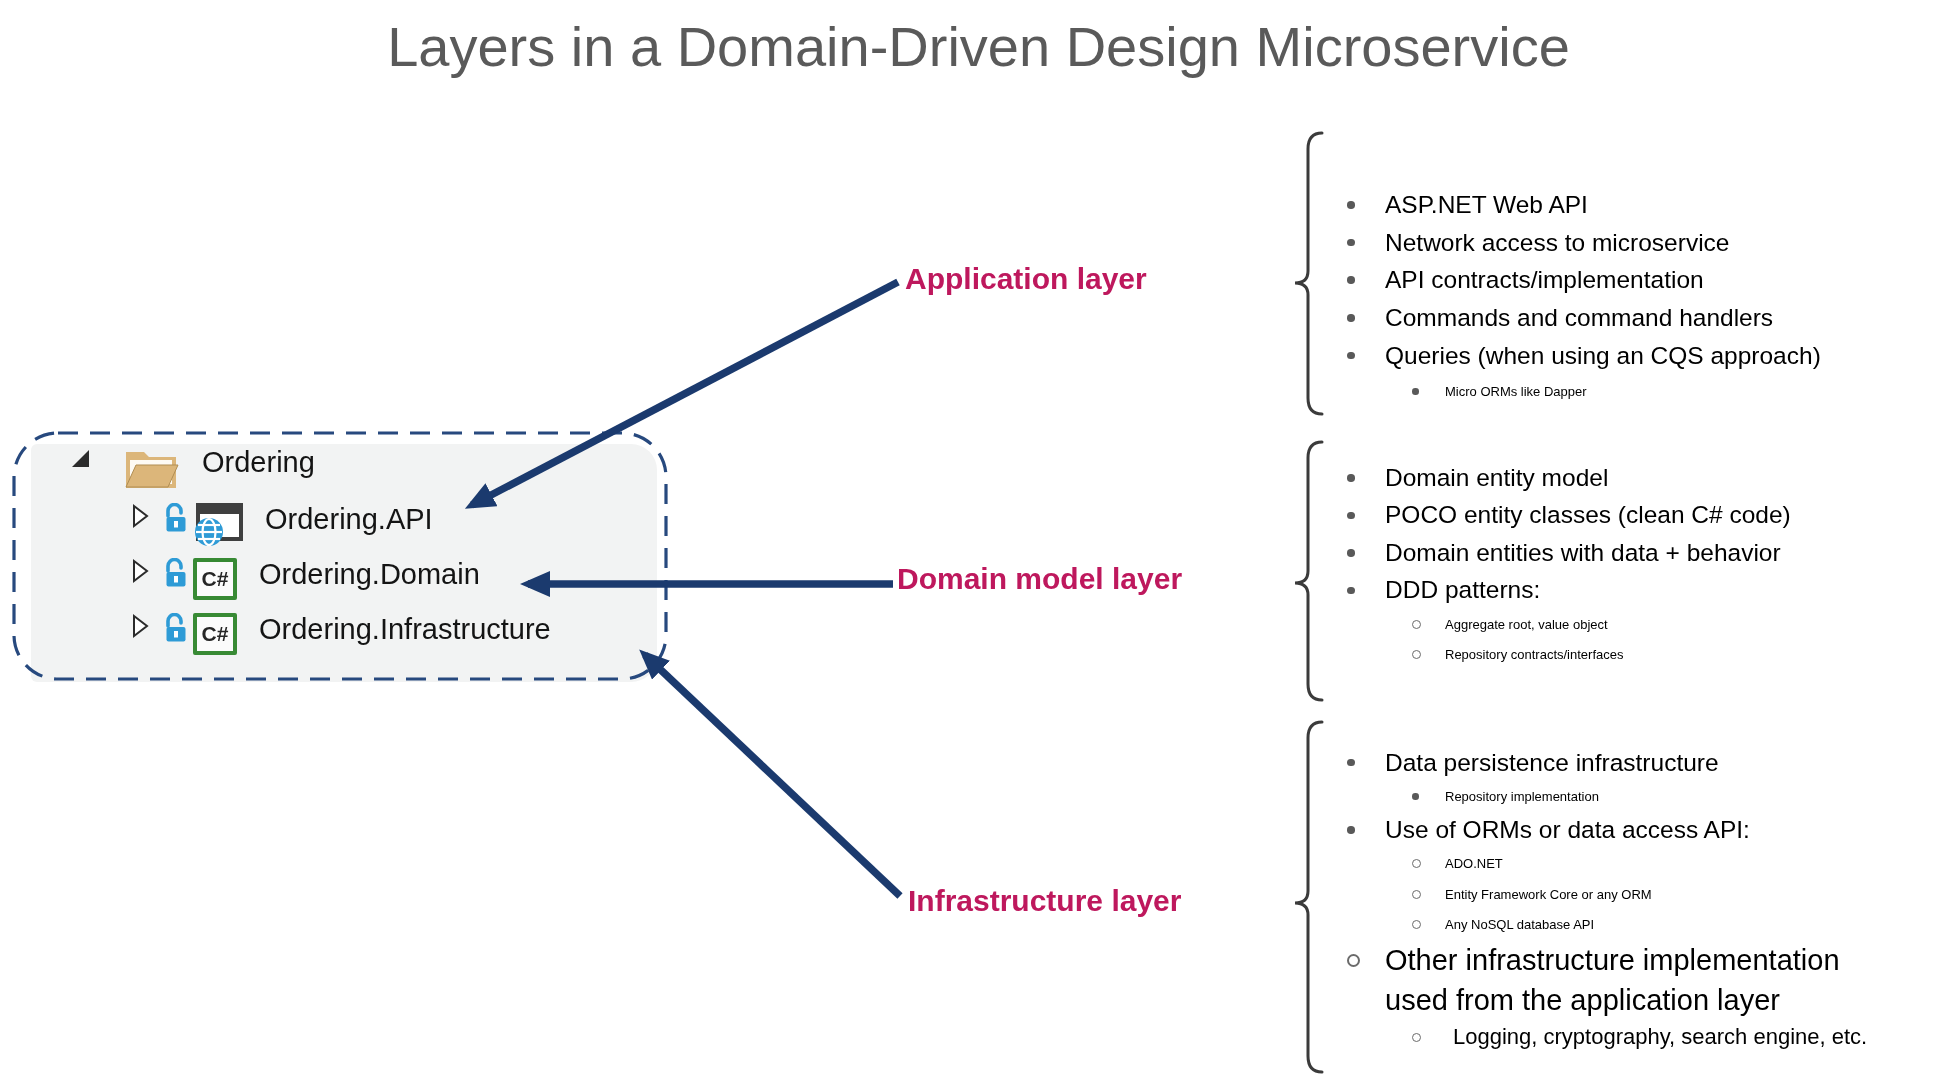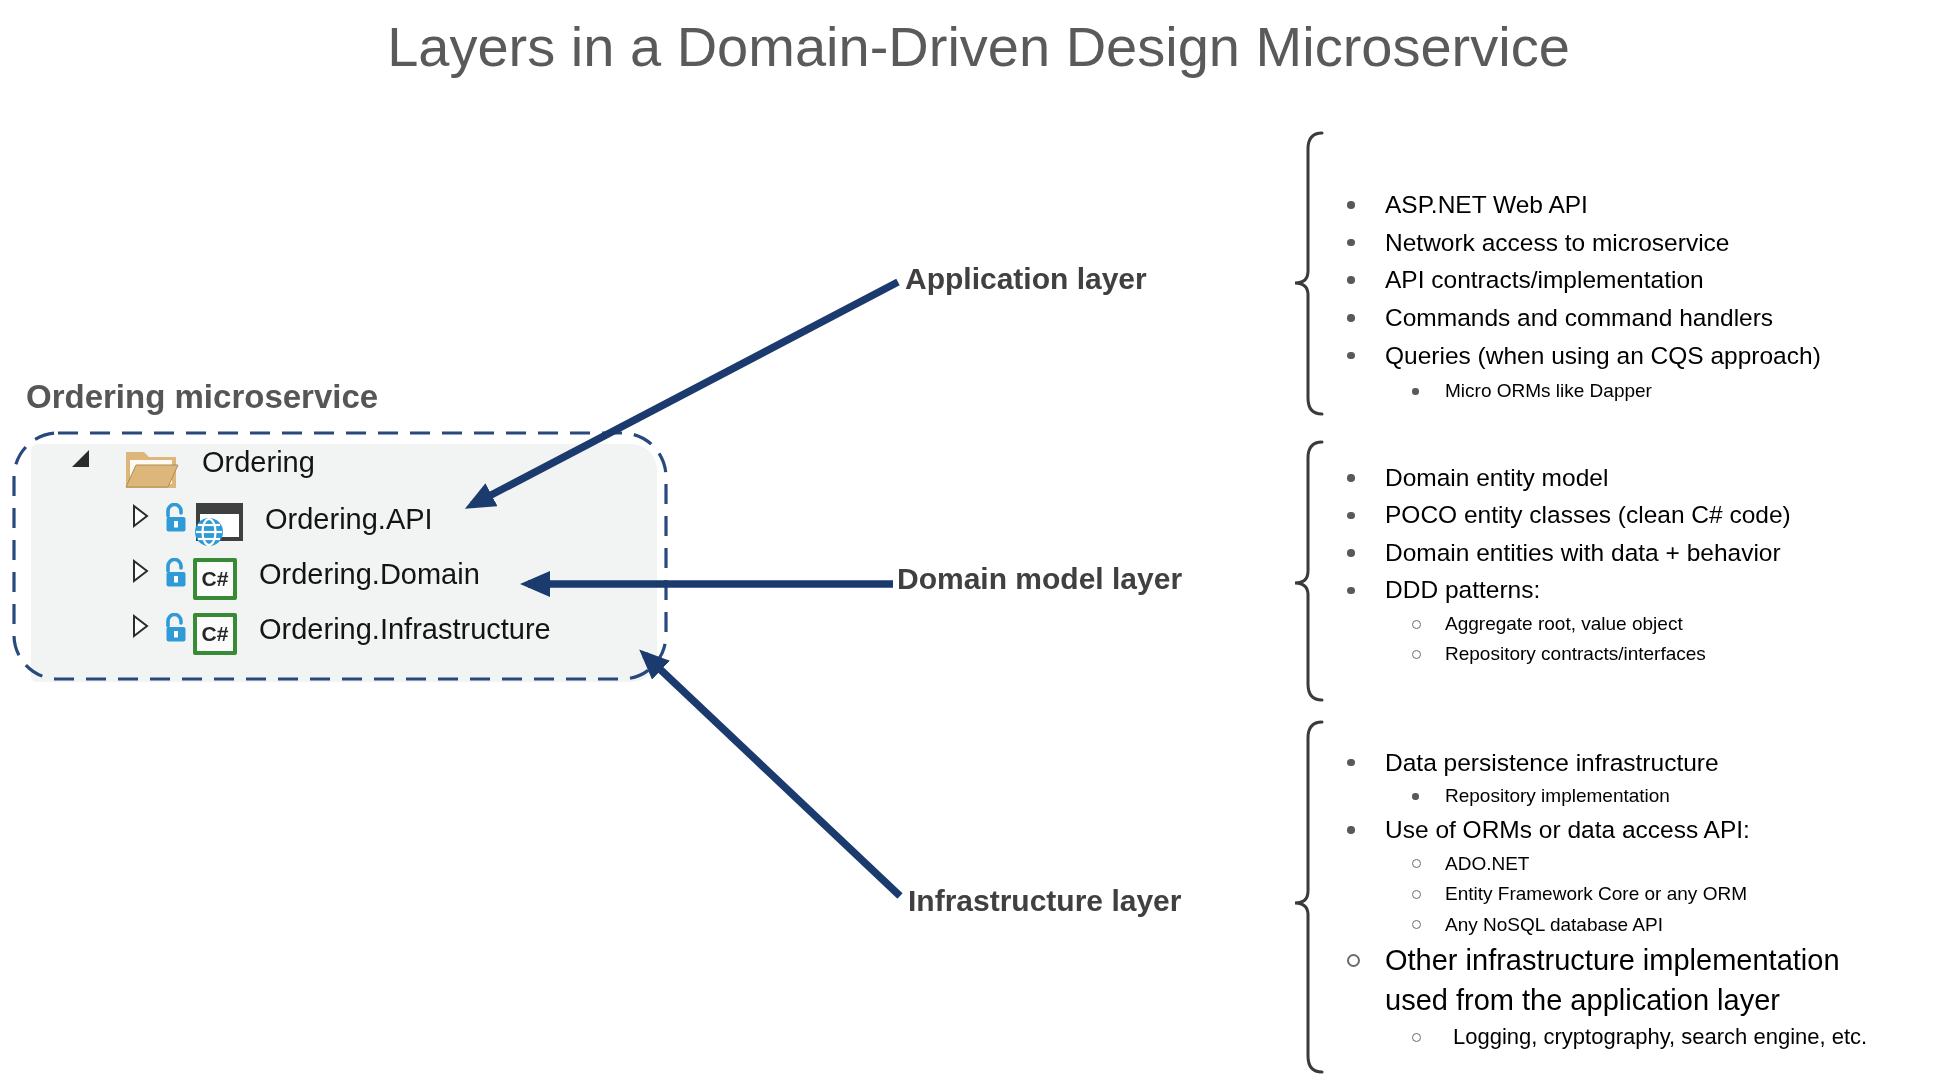--- a/index.html
+++ b/index.html
@@ -15,32 +15,32 @@
   .tree-row .ml-lock{margin-left:14px;}
   .tree-row .ml-proj{margin-left:6px;}
   .tree-label{font-size:29px;color:#141414;margin-left:22px;white-space:nowrap;}
   .row1{left:68px;top:446px;}
   .row2{left:130px;top:503px;}
   .row3{left:130px;top:558px;}
   .row4{left:130px;top:613px;}
   .cs-box{width:36px;height:34px;border:4px solid #388a34;background:#fbfbfb;border-radius:2px;
           display:flex;align-items:center;justify-content:center;}
   .cs-box span{font-size:21px;font-weight:bold;color:#262626;}
-  .layer-label{position:absolute;font-size:30px;font-weight:bold;color:#404040;white-space:nowrap;}
+  .layer-label{position:absolute;font-size:30px;font-weight:bold;color:#be185d;white-space:nowrap;}
   .lbl-app{left:905px;top:262px;}
   .lbl-dom{left:897px;top:562px;}
   .lbl-inf{left:908px;top:884px;}
   .blk{position:absolute;left:1344px;width:630px;color:#000000;}
   .blk1{top:186px;}
   .blk2{top:459px;text-align:right;}
   .blk3{top:744px;}
   .li{display:flex;align-items:center;}
   .li .txt{font-size:24.5px;white-space:nowrap;}
   .li.sub{margin-left:65px;}
-  .li.sub .txt{font-size:19px;}
+  .li.sub .txt{font-size:13px;}
   .blk1 .li.m{height:37.7px;} .blk1 .li.sub{height:34px;}
   .blk2 .li.m{height:37.5px;} .blk2 .li.sub{height:30px;}
   .blk3 .li.m{height:37px;}   .blk3 .li.sub{height:30.5px;}
   .blk3 .li.big{height:80px;align-items:flex-start;}
   .blk3 .li.big .txt{font-size:29px;line-height:40px;white-space:normal;max-width:480px;}
   .blk3 .li.big .mkwrap{height:40px;display:flex;align-items:center;}
   .blk3 .li.lastsub{height:34px;gap:8px;} .blk3 .li.lastsub .txt{font-size:22px;}
   .mkwrap{flex:none;width:38px;display:flex;align-items:center;padding-left:3px;}
   .sub .mkwrap{width:33px;}
   .dot{width:7.5px;height:7.5px;border-radius:50%;background:#595959;}
@@ -49,21 +49,20 @@
   .sub .circ{width:9px;height:9px;border-width:1.7px;}
   .big .circ{width:13px;height:13px;}
 </style>
 </head>
 <body>
 
 <div class="page">
 
   <h1 class="title">Layers in a Domain-Driven Design Microservice</h1>
 
-  <div class="sol-heading">Ordering microservice</div>
 
   <div class="panel"></div>
 
   <svg class="overlay" viewBox="0 0 1957 1084">
     <defs>
       <marker id="ah" markerUnits="userSpaceOnUse" markerWidth="30" markerHeight="26" refX="22" refY="13" orient="auto">
         <path d="M0,0 L30,13 L0,26 Z" fill="#1b3a6e"></path>
       </marker>
     </defs>
     <rect x="14" y="433" width="652" height="246" rx="44" fill="none" stroke="#27497e" stroke-width="3.2" stroke-dasharray="20 12"></rect>

